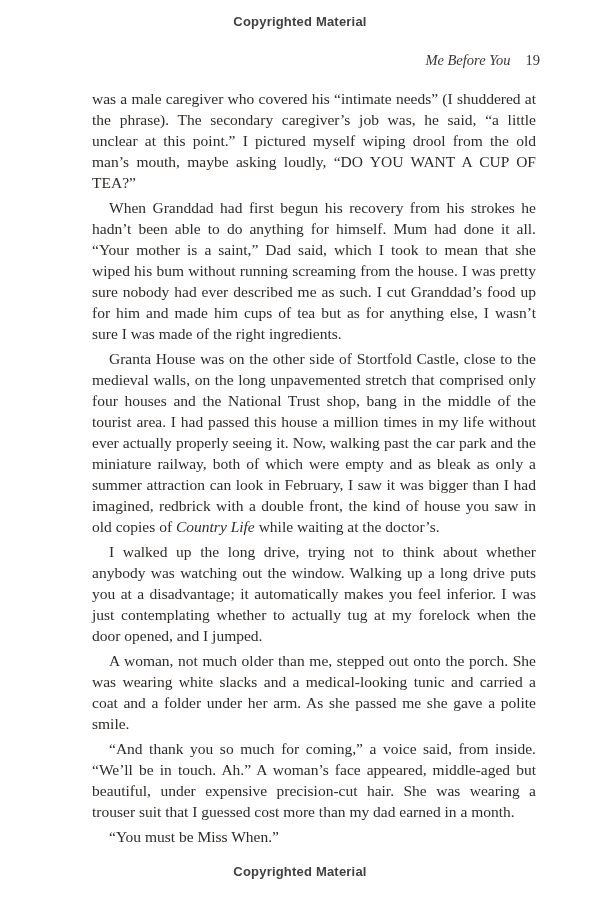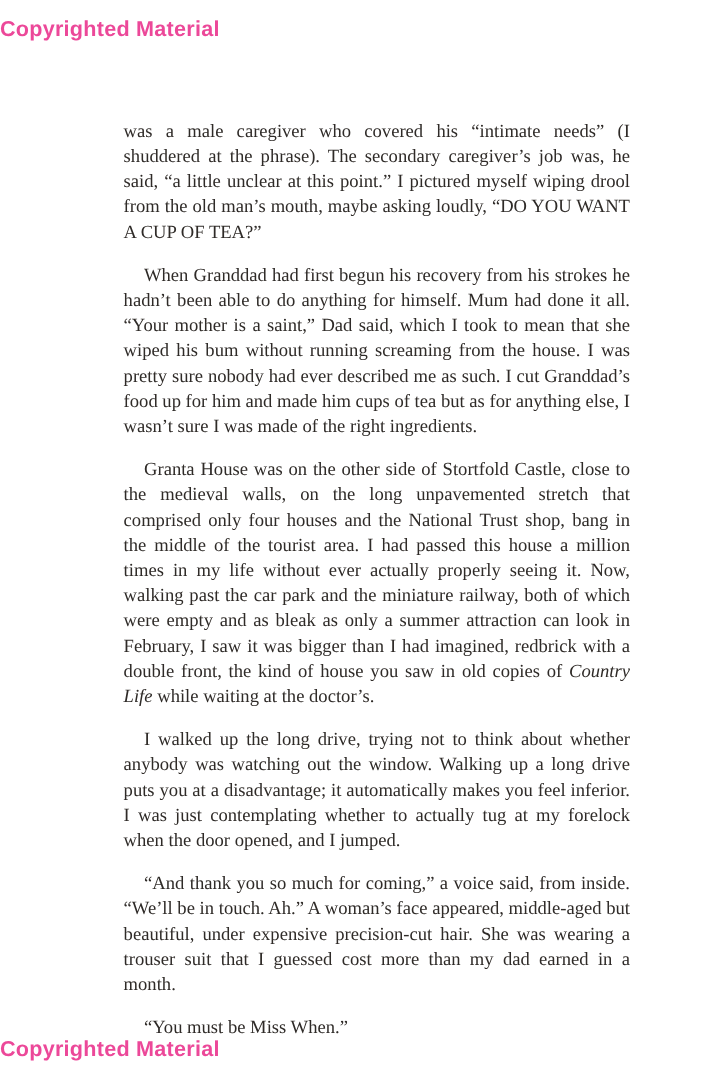--- a/index.html
+++ b/index.html
@@ -12,24 +12,25 @@
     width: 600px;
     height: 899px;
     background: #ffffff;
     overflow: hidden;
     font-family: "Liberation Serif", "DejaVu Serif", serif;
   }
   .copyright {
     position: absolute;
     left: 0;
     width: 100%;
+    text-align: center;
     font-family: "Liberation Sans", "DejaVu Sans", sans-serif;
     font-weight: bold;
-    font-size: 18px;
-    color: #ec4899;
+    font-size: 13px;
+    color: #404040;
     letter-spacing: 0.2px;
   }
   .copyright.top { top: 14px; }
   .copyright.bottom { top: 864px; }
   .running-header {
     position: absolute;
     top: 52px;
     left: 88px;
     width: 452px;
     text-align: right;
@@ -48,41 +49,45 @@
     position: absolute;
     top: 84px;
     left: 88px;
     width: 452px;
     font-size: 15.5px;
     line-height: 21px;
     color: #2f2b28;
     text-align: justify;
   }
   .para {
-    margin: 15px;
+    margin: 4px;
     padding: 0;
   }
   .para.indent {
     text-indent: 17px;
   }
   .para i {
   }
 </style>
 </head>
 <body>
 
 <div class="page">
 
   <div class="copyright top">Copyrighted Material</div>
 
+  <div class="running-header">
+    <span class="book-title">Me Before You</span><span class="page-number">19</span>
+  </div>
 
   <div class="body-text" id="body-text">
       <p class="para"><span>was a male caregiver who covered his “intimate needs” (I shuddered at the phrase). The secondary caregiver’s job was, he said, “a little unclear at this point.” I pictured myself wiping drool from the old man’s mouth, maybe asking loudly, “DO YOU WANT A CUP OF TEA?”</span></p>
       <p class="para indent"><span>When Granddad had first begun his recovery from his strokes he hadn’t been able to do anything for himself. Mum had done it all. “Your mother is a saint,” Dad said, which I took to mean that she wiped his bum without running screaming from the house. I was pretty sure nobody had ever described me as such. I cut Granddad’s food up for him and made him cups of tea but as for anything else, I wasn’t sure I was made of the right ingredients.</span></p>
       <p class="para indent"><span>Granta House was on the other side of Stortfold Castle, close to the medieval walls, on the long unpavemented stretch that comprised only four houses and the National Trust shop, bang in the middle of the tourist area. I had passed this house a million times in my life without ever actually properly seeing it. Now, walking past the car park and the miniature railway, both of which were empty and as bleak as only a summer attraction can look in February, I saw it was bigger than I had imagined, redbrick with a double front, the kind of house you saw in old copies of </span><i>Country Life</i><span> while waiting at the doctor’s.</span></p>
       <p class="para indent"><span>I walked up the long drive, trying not to think about whether anybody was watching out the window. Walking up a long drive puts you at a disadvantage; it automatically makes you feel inferior. I was just contemplating whether to actually tug at my forelock when the door opened, and I jumped.</span></p>
+      <p class="para indent"><span>A woman, not much older than me, stepped out onto the porch. She was wearing white slacks and a medical-looking tunic and carried a coat and a folder under her arm. As she passed me she gave a polite smile.</span></p>
       <p class="para indent"><span>“And thank you so much for coming,” a voice said, from inside. “We’ll be in touch. Ah.” A woman’s face appeared, middle-aged but beautiful, under expensive precision-cut hair. She was wearing a trouser suit that I guessed cost more than my dad earned in a month.</span></p>
       <p class="para indent"><span>“You must be Miss When.”</span></p>
     </div>
 
   <div class="copyright bottom">Copyrighted Material</div>
 
 </div>
 
 </body></html>

